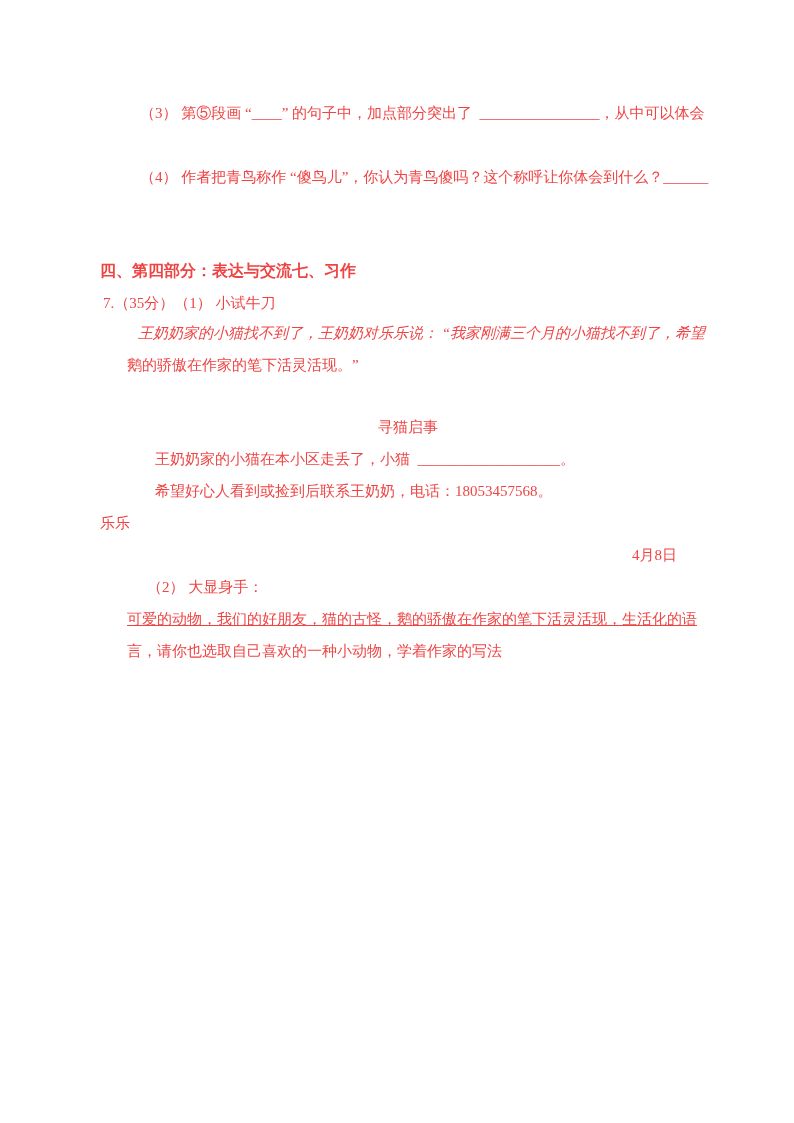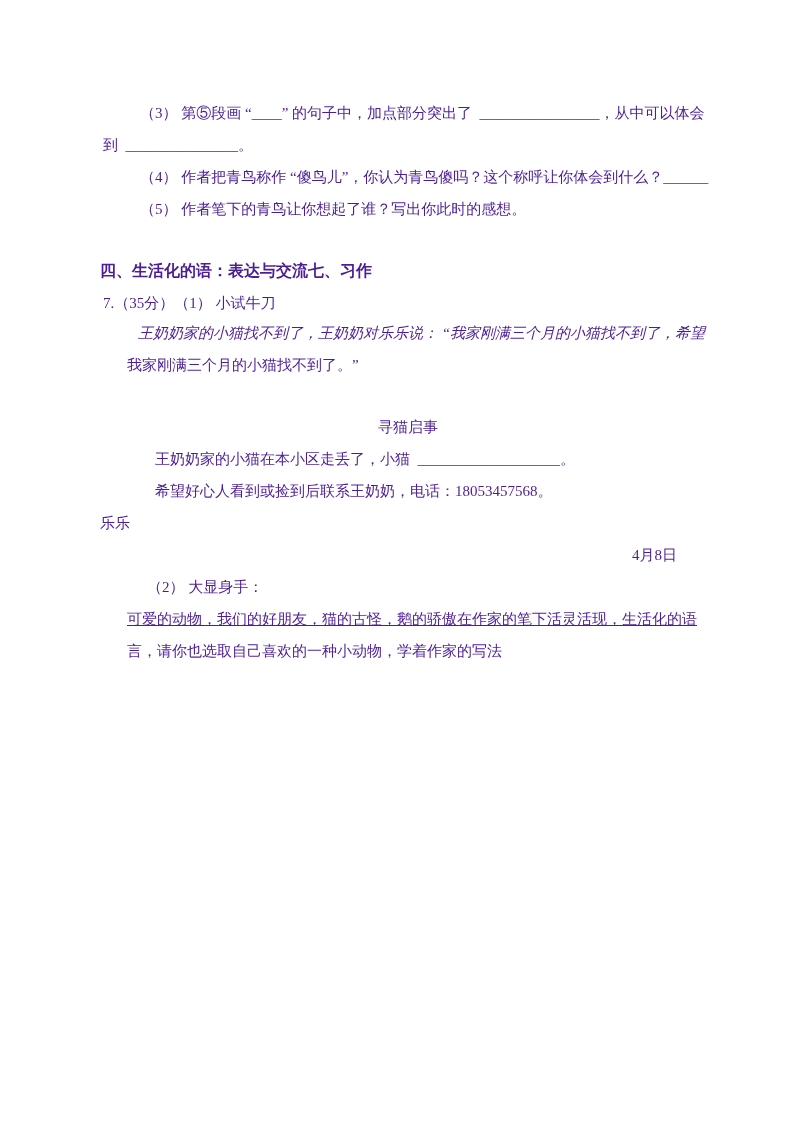--- a/index.html
+++ b/index.html
@@ -15,21 +15,21 @@
     overflow: hidden;
     font-family: "Liberation Serif", "DejaVu Serif", serif;
     color: #000000;
   }
   .line {
     position: absolute;
     height: 32px;
     line-height: 32px;
     font-size: 15px;
     white-space: pre;
-    color: #4c1d95;
+    color: #ef4444;
   }
   
   .l1  { top: 97px;  left: 140px; }
   .l2  { top: 129px; left: 103px; }
   .l3  { top: 161px; left: 140px; }
   .l4  { top: 193px; left: 140px; }
   .l5  { top: 225px; left: 173px; }
   .l6  { top: 255px; left: 100px; font-weight: bold; font-size: 16px; }
   .l7  { top: 287px; left: 103px; }
   .l8  { top: 317px; left: 138px; font-style: italic; }
@@ -43,29 +43,27 @@
   .l16 { top: 571px; left: 138px; margin-left: 9px; }
   .l17 { top: 603px; left: 127px; text-decoration: underline; }
   .l18 { top: 635px; left: 127px; }
 </style>
 </head>
 <body>
 
 <div class="page">
 
   <div class="line l1">（3） 第⑤段画 “____” 的句子中，加点部分突出了  ________________，从中可以体会</div>
-  <div class="line l2">到  _______________。</div>
   <div class="line l3">（4） 作者把青鸟称作 “傻鸟儿”，你认为青鸟傻吗？这个称呼让你体会到什么？______</div>
-  <div class="line l4">（5） 作者笔下的青鸟让你想起了谁？写出你此时的感想。</div>
 
-  <div class="line l6">四、生活化的语：表达与交流七、习作</div>
+  <div class="line l6">四、第四部分：表达与交流七、习作</div>
 
   <div class="line l7">7.（35分）（1） 小试牛刀</div>
   <div class="line l8">王奶奶家的小猫找不到了，王奶奶对乐乐说： “我家刚满三个月的小猫找不到了，希望</div>
-  <div class="line l9">我家刚满三个月的小猫找不到了。”</div>
+  <div class="line l9">鹅的骄傲在作家的笔下活灵活现。”</div>
 
   <div class="line l11">寻猫启事</div>
   <div class="line l12">王奶奶家的小猫在本小区走丢了，小猫  ___________________。</div>
   <div class="line l13">希望好心人看到或捡到后联系王奶奶，电话：18053457568。</div>
   <div class="line l14">乐乐</div>
   <div class="line l15">4月8日</div>
 
   <div class="line l16">（2） 大显身手：</div>
   <div class="line l17">可爱的动物，我们的好朋友，猫的古怪，鹅的骄傲在作家的笔下活灵活现，生活化的语</div>
   <div class="line l18">言，请你也选取自己喜欢的一种小动物，学着作家的写法</div>

